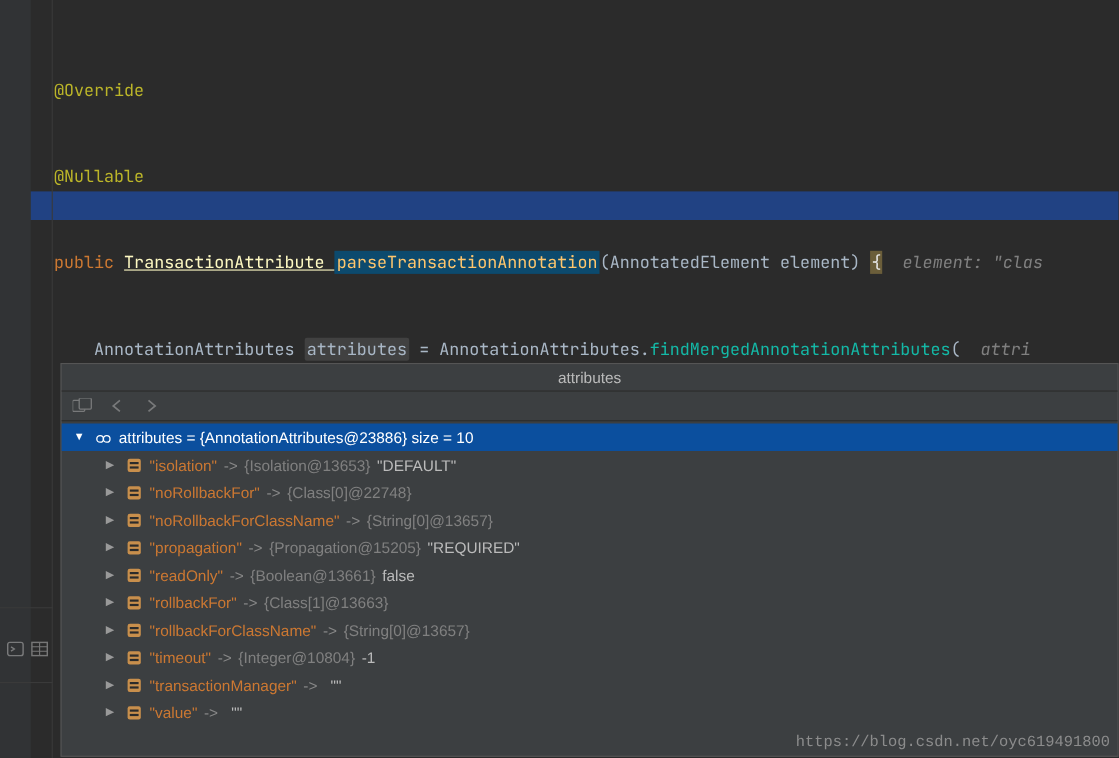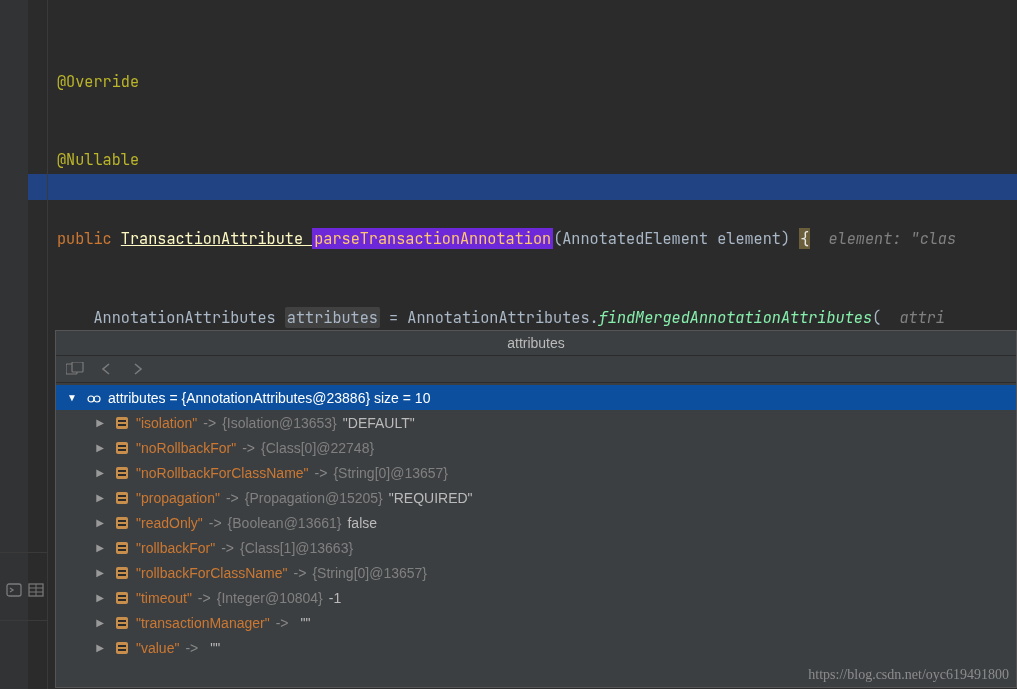--- a/index.html
+++ b/index.html
@@ -15,32 +15,32 @@
   }
   
   .editor {
     position:absolute;
     left:0; top:0;
     width:1017px;
     padding-top:16px;
     line-height:26.3px;
     white-space:pre;
   }
-  .line { padding-left:57px; }
+  .line { padding-left:39px;margin-left:10px; }
   .gutter-stripe {
     position:absolute;
     left:0; top:0; bottom:0;
     width:28px;
     background:#313335;
   }
   .tok-annotation { color:#bbb529; }
   .tok-keyword    { color:#cc7832;text-align:center; }
   .tok-type       { color:#fef9c3;text-decoration:underline; }
-  .tok-method-hl  { background:#6d28d9; color:#ffc66d; padding:0 2px; }
-  .tok-static     { color:#86efac; font-style:italic; }
+  .tok-method-hl  { background:#0c4a6e; color:#ffc66d; padding:0 2px; }
+  .tok-static     { color:#14b8a6; }
   .tok-param-hint { color:#787878; background:#3b3b3b; border-radius:3px; padding:0 3px; }
   .tok-comment    { color:#808080; font-style:italic; }
   .tok-var-hl     { background:#414141; border-radius:2px; padding:0 2px; }
   .tok-brace-hl   { background:#6b5e3a; color:#e8e8e8; padding:0 1px; }
   .tok-punct      { color:#cc7832; }
   .line-highlight {
     position:absolute;
     left:0;
     width:1017px;
     height:26.3px;
@@ -110,21 +110,21 @@
   .left-tool-col .ico {
     position:absolute;
     width:16px; height:16px;
     opacity:.6;
   }
 
   .watermark {
     position:absolute;
     right:8px; bottom:6px;
     color:#9a9a9a;
-    font-family:Liberation Serif, serif;
+    font-family:Liberation Mono, monospace;
     font-size:14px;
     opacity:.85;
   }
 </style>
 </head>
 <body>
 
 <div class="gutter-stripe"></div>
 
 <div class="left-tool-col">

